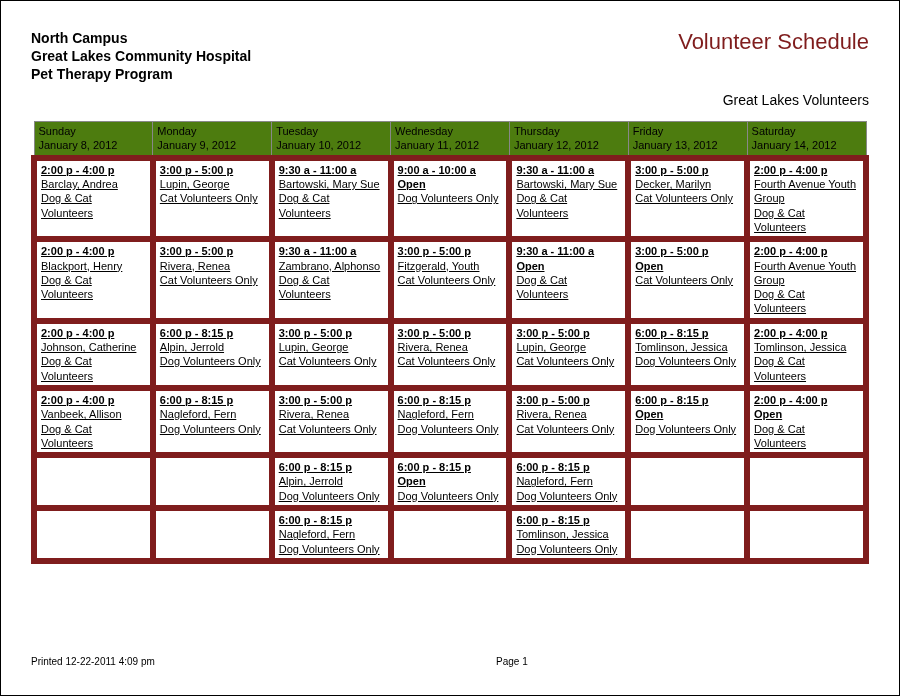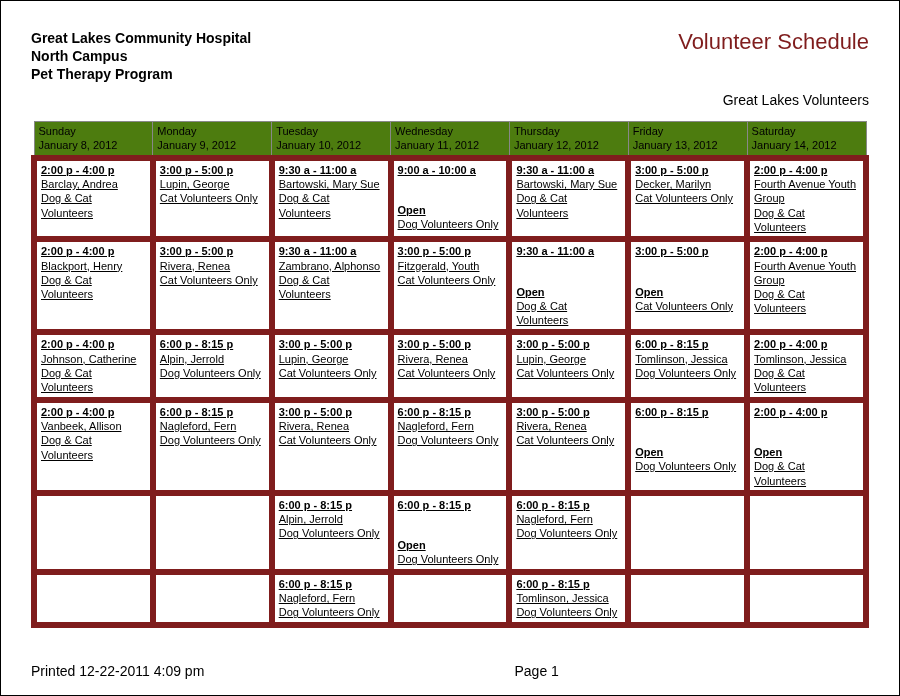--- a/index.html
+++ b/index.html
@@ -62,41 +62,41 @@
   table.schedule td {
     border: 6px solid #7f1d1d;
     padding: 2px 4px;
     font-size: 11px;
     vertical-align: top;
     line-height: 1.3;
     height: 40px;
     text-decoration: underline;
   }
   .time { font-weight: bold; }
-  .open { font-weight: bold; margin-top: 26px; }
+  .open { font-weight: bold; }
   .footer {
     position: absolute;
-    bottom: 16px;
+    bottom: 28px;
     left: 30px;
     right: 30px;
-    font-size: 14px;
+    font-size: 10px;
     color: #000;
   }
   .footer .printed { float: left; }
   .footer .page-num { text-align: center; }
 </style>
 </head>
 <body>
 
 <div class="page">
 
   <div class="header">
     <div class="header-left">
+      <div>North Campus</div>
       <div>Great Lakes Community Hospital</div>
-      <div>North Campus</div>
       <div>Pet Therapy Program</div>
     </div>
     <div class="header-right">
       <div class="title">Volunteer Schedule</div>
       <div class="subtitle">Great Lakes Volunteers</div>
     </div>
   </div>
 
   <table class="schedule">
     <thead>

